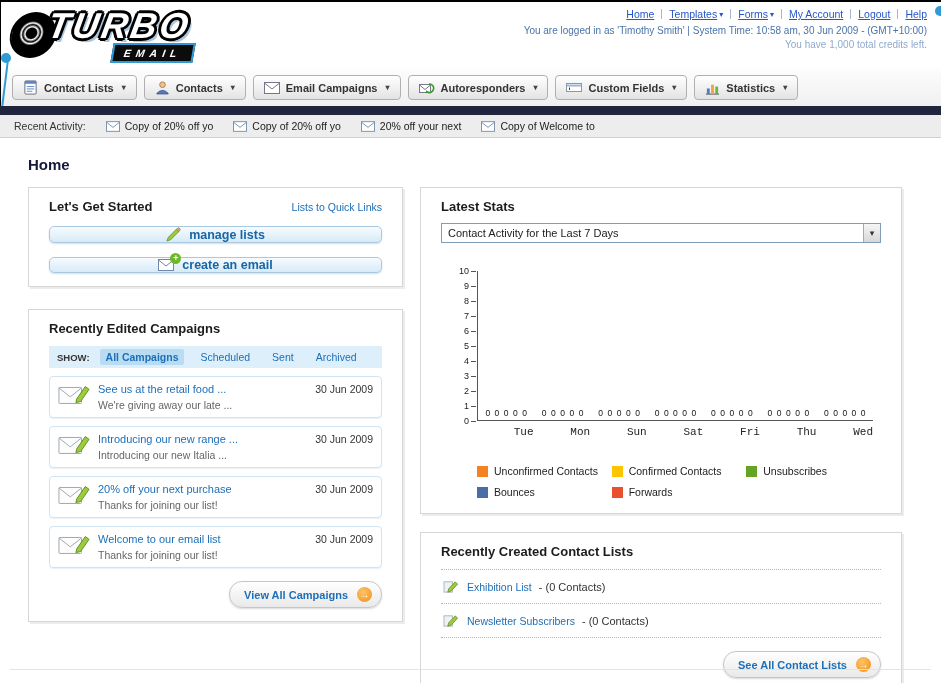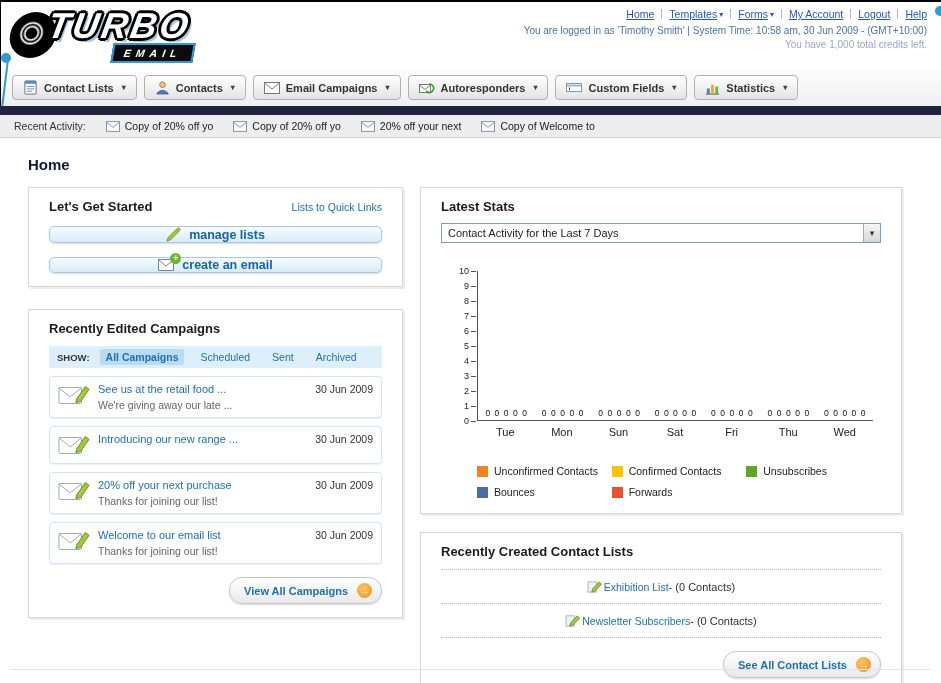--- a/index.html
+++ b/index.html
@@ -90,28 +90,28 @@
   .chartwrap { margin:28px 8px 0 36px; position:relative; }
   .yaxis { position:absolute; left:-30px; top:0; height:150px; width:28px; }
   .ytick { position:absolute; right:-1px; display:flex; align-items:center; gap:2px; transform:translateY(50%);
     font-size:9px; color:#222; }
   .ytick i { width:5px; height:1px; background:#555; display:inline-block; }
   .plotarea { position:relative; height:150px; border-left:1px solid #555; border-bottom:1px solid #555; display:flex; }
   .col { flex:1; position:relative; }
   .zeros { position:absolute; left:0; right:0; bottom:2px; display:flex; justify-content:center; gap:4.5px;
     font-size:8.5px; color:#111; }
   .xlabels { display:flex; margin-top:5px; }
-  .xl { flex:1; text-align:center; font-size:11px; color:#222; }
+  .xl { flex:1; text-align:right; font-size:11px; color:#222;font-family:Liberation Mono, monospace; }
   .legend { display:flex; flex-wrap:wrap; row-gap:9px; margin:27px 0 2px 36px; }
   .lg-item { width:33.33%; display:flex; align-items:center; gap:6px; font-size:10.5px; color:#222; }
   .lg-item i { width:11px; height:11px; flex:none; display:inline-block; }
 
   .clists { margin-top:18px; }
   .clist-list { border-top:1px dotted #b5b5b5; margin-top:10px; }
-  .clist-item { display:flex; align-items:center; padding:9px 2px; border-bottom:1px dotted #b5b5b5; font-size:11px;justify-content:center; }
+  .clist-item { display:flex; align-items:center; gap:7px; padding:9px 2px; border-bottom:1px dotted #b5b5b5; font-size:11px; }
   .clist-suffix { color:#333; }
 
   .footer-line { position:absolute; left:10px; right:10px; bottom:13px; border-top:1px solid #e3e3e3; }
 </style>
 </head>
 <body>
 
 <div class="page">
   <div class="edge-left"></div>
   <div class="dot-left"></div>
@@ -294,20 +294,21 @@
             <div class="citem-date">30 Jun 2009</div>
           </div>
           <div class="citem">
             <svg width="32" height="24" viewBox="0 0 34 24">
                 <rect x="1" y="4" width="24" height="17" rx="1" fill="#fdfdfd" stroke="#9aa4ad"></rect>
                 <path d="M1,4.5 L13,14 L25,4.5" fill="none" stroke="#9aa4ad"></path>
                 <path d="M20,16 L29,3 L33,6 L24,19 L19,20 Z" fill="#9ccb3b" stroke="#5f8b1f"></path>
               </svg>
             <div class="citem-body">
               <div class="citem-title">Introducing our new range ...</div>
+              <div class="citem-sub">Introducing our new Italia ...</div>
             </div>
             <div class="citem-date">30 Jun 2009</div>
           </div>
           <div class="citem">
             <svg width="32" height="24" viewBox="0 0 34 24">
                 <rect x="1" y="4" width="24" height="17" rx="1" fill="#fdfdfd" stroke="#9aa4ad"></rect>
                 <path d="M1,4.5 L13,14 L25,4.5" fill="none" stroke="#9aa4ad"></path>
                 <path d="M20,16 L29,3 L33,6 L24,19 L19,20 Z" fill="#9ccb3b" stroke="#5f8b1f"></path>
               </svg>
             <div class="citem-body">

